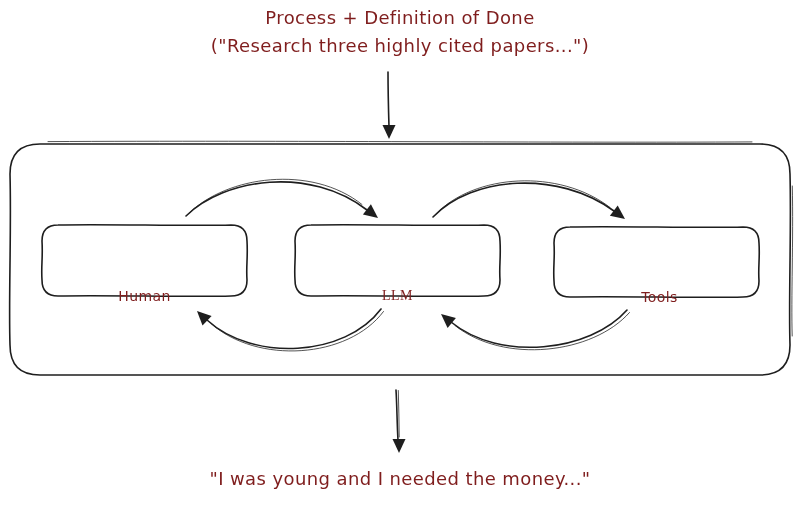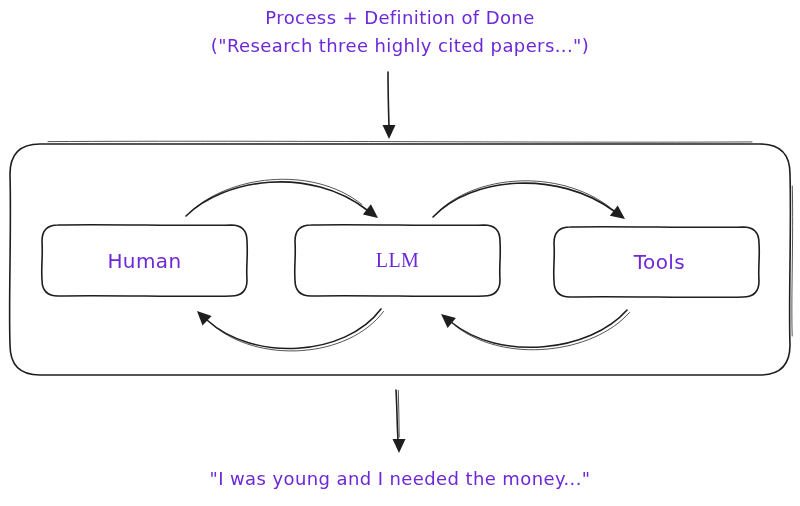--- a/index.html
+++ b/index.html
@@ -8,25 +8,26 @@
     width: 800px; height: 506px;
     background: #ffffff;
     overflow: hidden;
     font-family: "DejaVu Sans", "Liberation Sans", sans-serif;
     color: #1e1e1e;
   }
   .artwork { position: absolute; left: 0; top: 0; }
   .stroke { fill: none; stroke: #1e1e1e; stroke-width: 1.6; stroke-linecap: round; }
   .stroke-thin { fill: none; stroke: #1e1e1e; stroke-width: 0.9; stroke-linecap: round; opacity: 0.85; }
   .head { fill: #1e1e1e; stroke: none; }
-  .label { position: absolute; color: #6d28d9; letter-spacing: 0.4px; }
+  .label { position: absolute; color: #7f1d1d; letter-spacing: 0.4px; }
   .center-text { left: 0; width: 800px; text-align: center; font-size: 18px; line-height: 26px; }
   .node-label {
     display: flex; align-items: center; justify-content: center;
-    font-size: 20px;
+    font-size: 14px;
+    margin-top: 35px;
   }
   .top-line1 { top: 5px; }
   .top-line2 { top: 33px; }
   .bottom-line { top: 466px; }
   .human-label { left: 42px; top: 225px; width: 205px; height: 71px; }
   .llm-label   { left: 295px; top: 225px; width: 205px; height: 71px; font-family: Liberation Serif, serif; }
   .tools-label { left: 554px; top: 227px; width: 211px; height: 70px; }
 </style>
 </head>
 <body>

